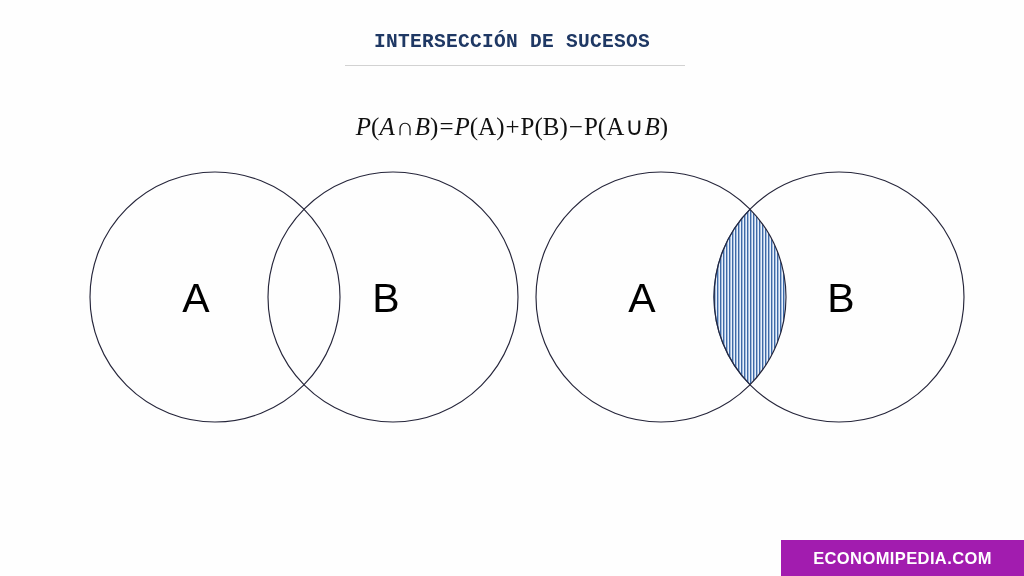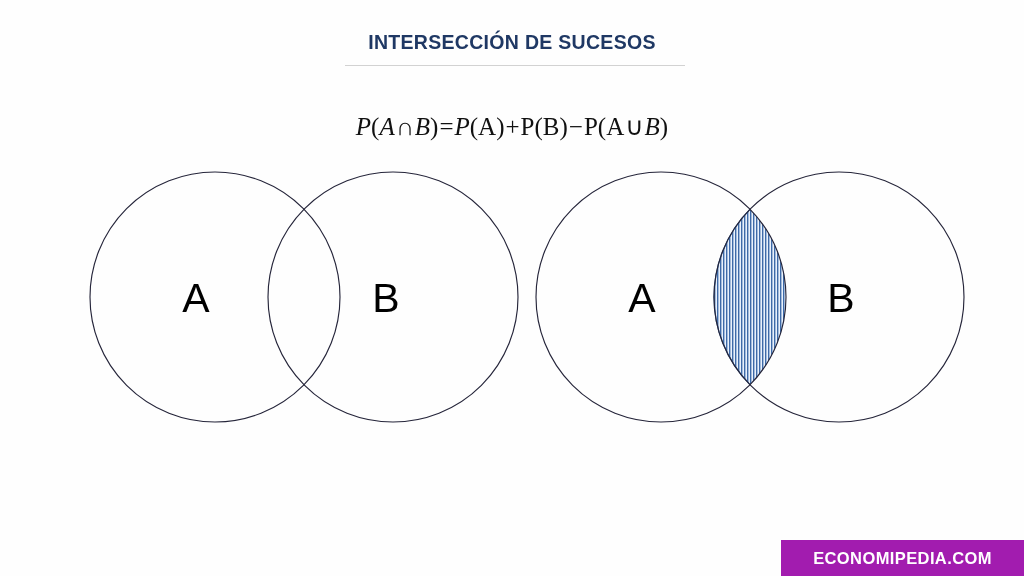--- a/index.html
+++ b/index.html
@@ -25,21 +25,21 @@
 
   
   #title-block {
     position: absolute;
     left: 0;
     top: 30px;
     width: 1024px;
     text-align: center;
   }
   #page-title {
-    font-family: Liberation Sans, sans-serif;
+    font-family: Liberation Mono, monospace;
     font-size: 19.5px;
     font-weight: bold;
     color: #1f3864;
     letter-spacing: 0.3px;
     line-height: 24px;
     white-space: nowrap;
   }
   #title-rule {
     position: absolute;
     left: 345px;

